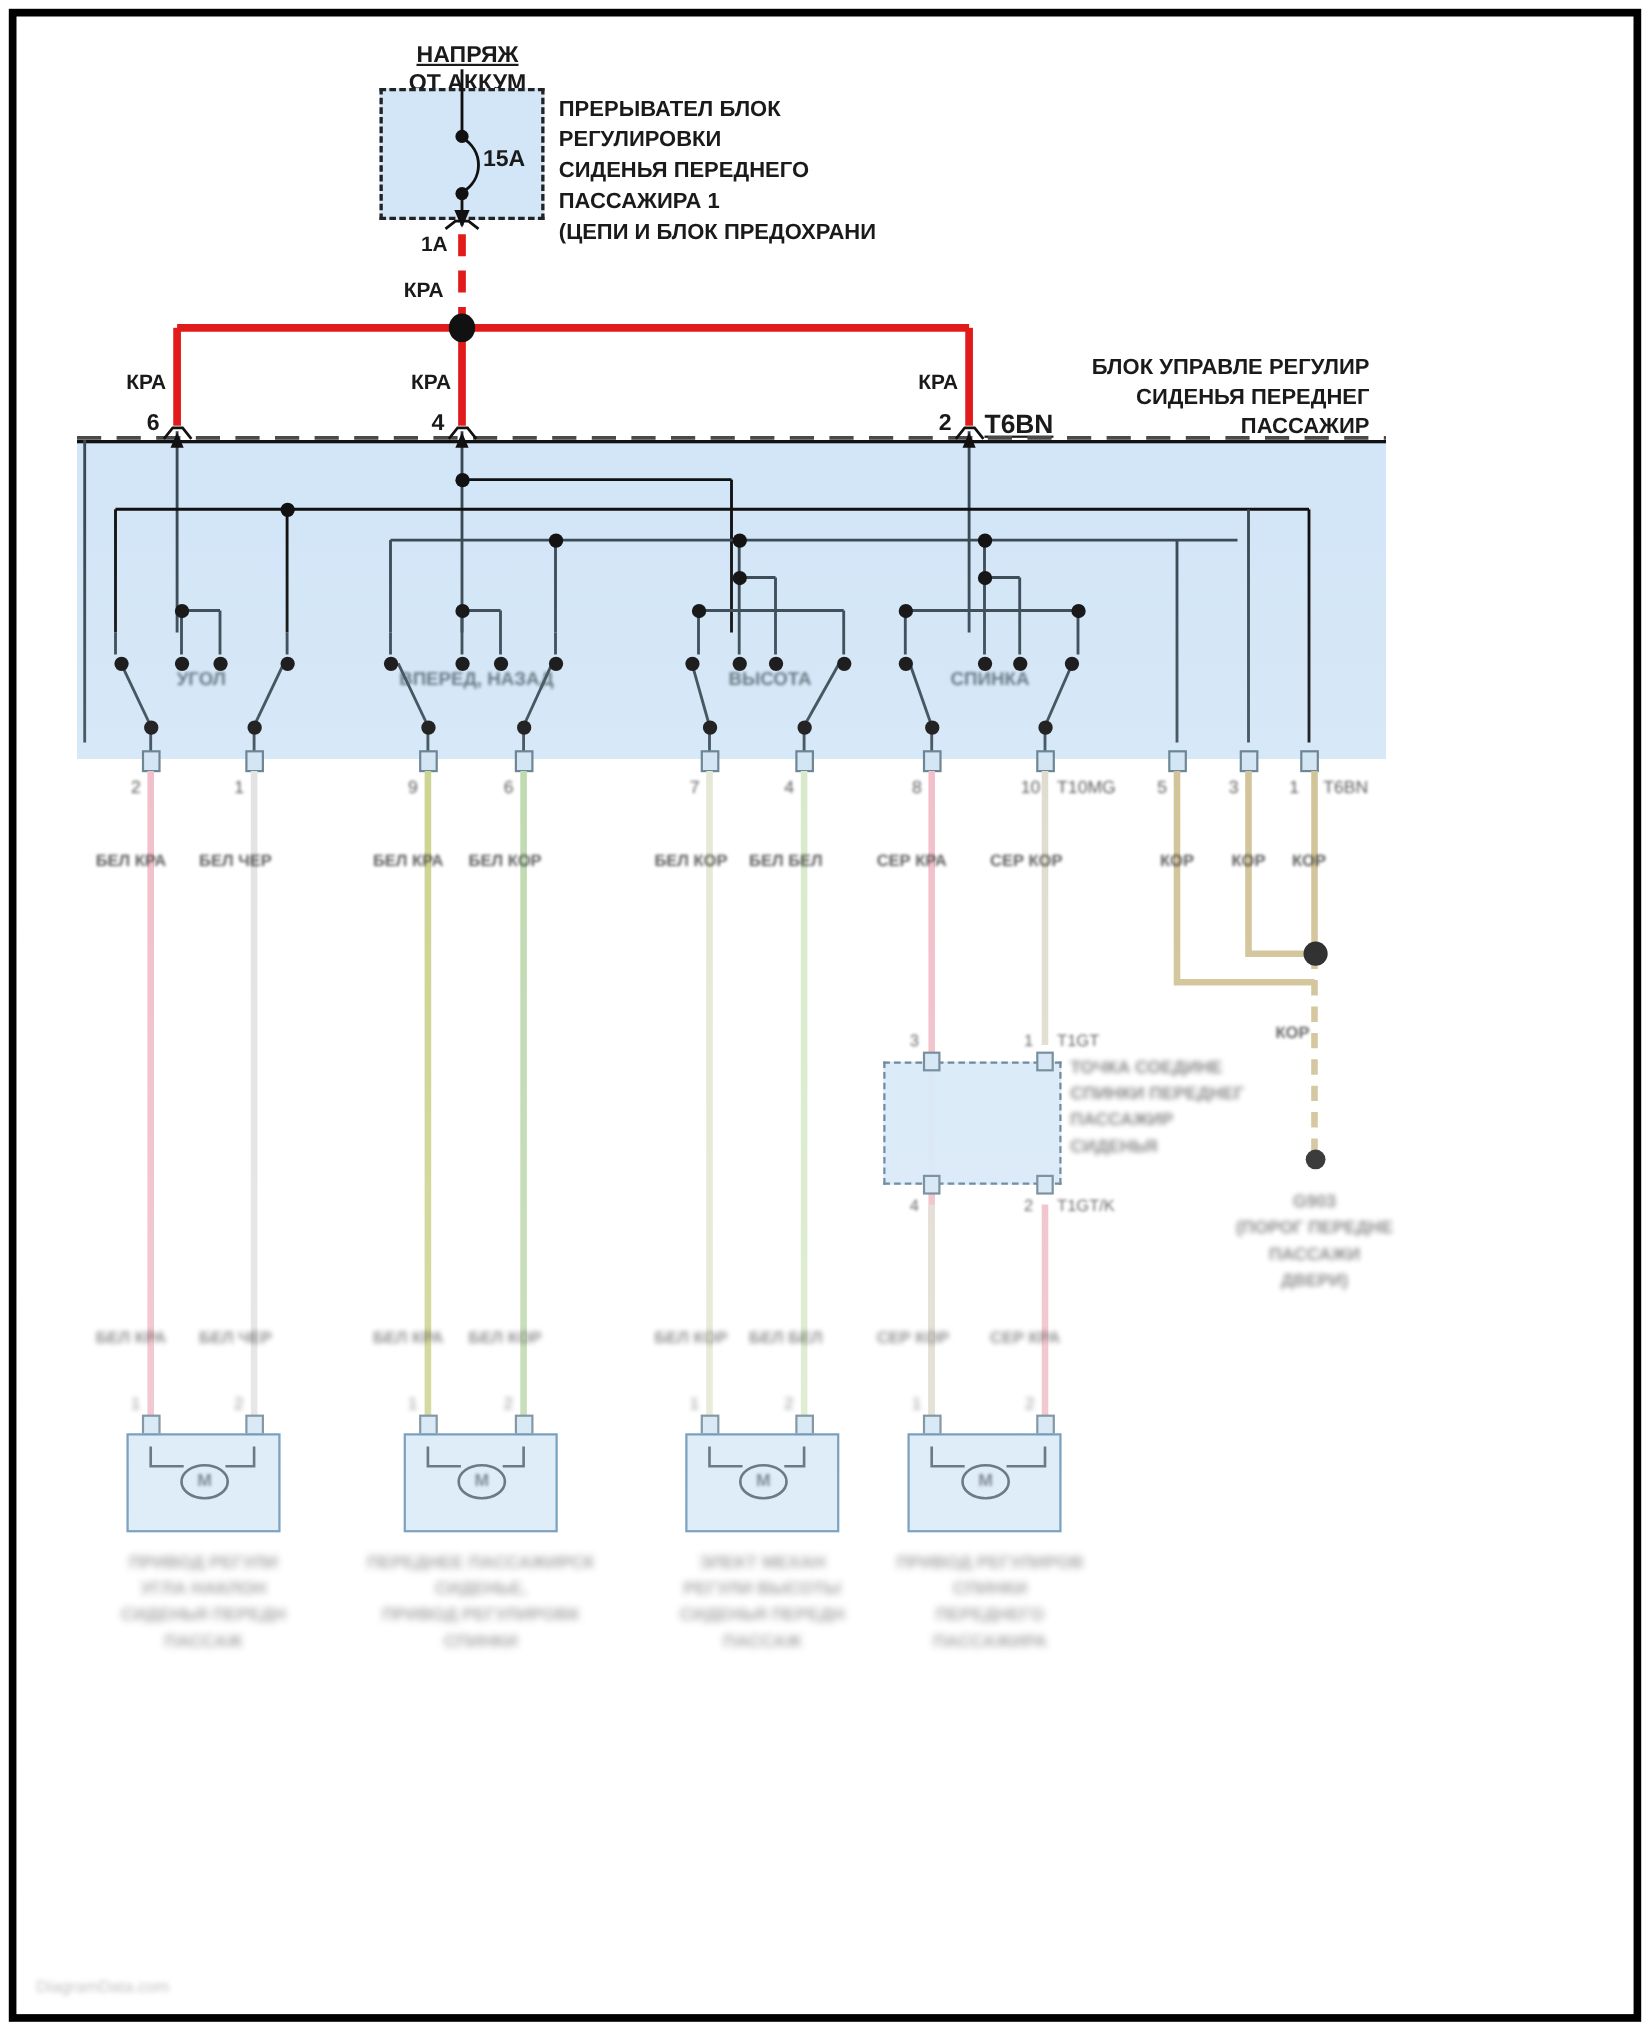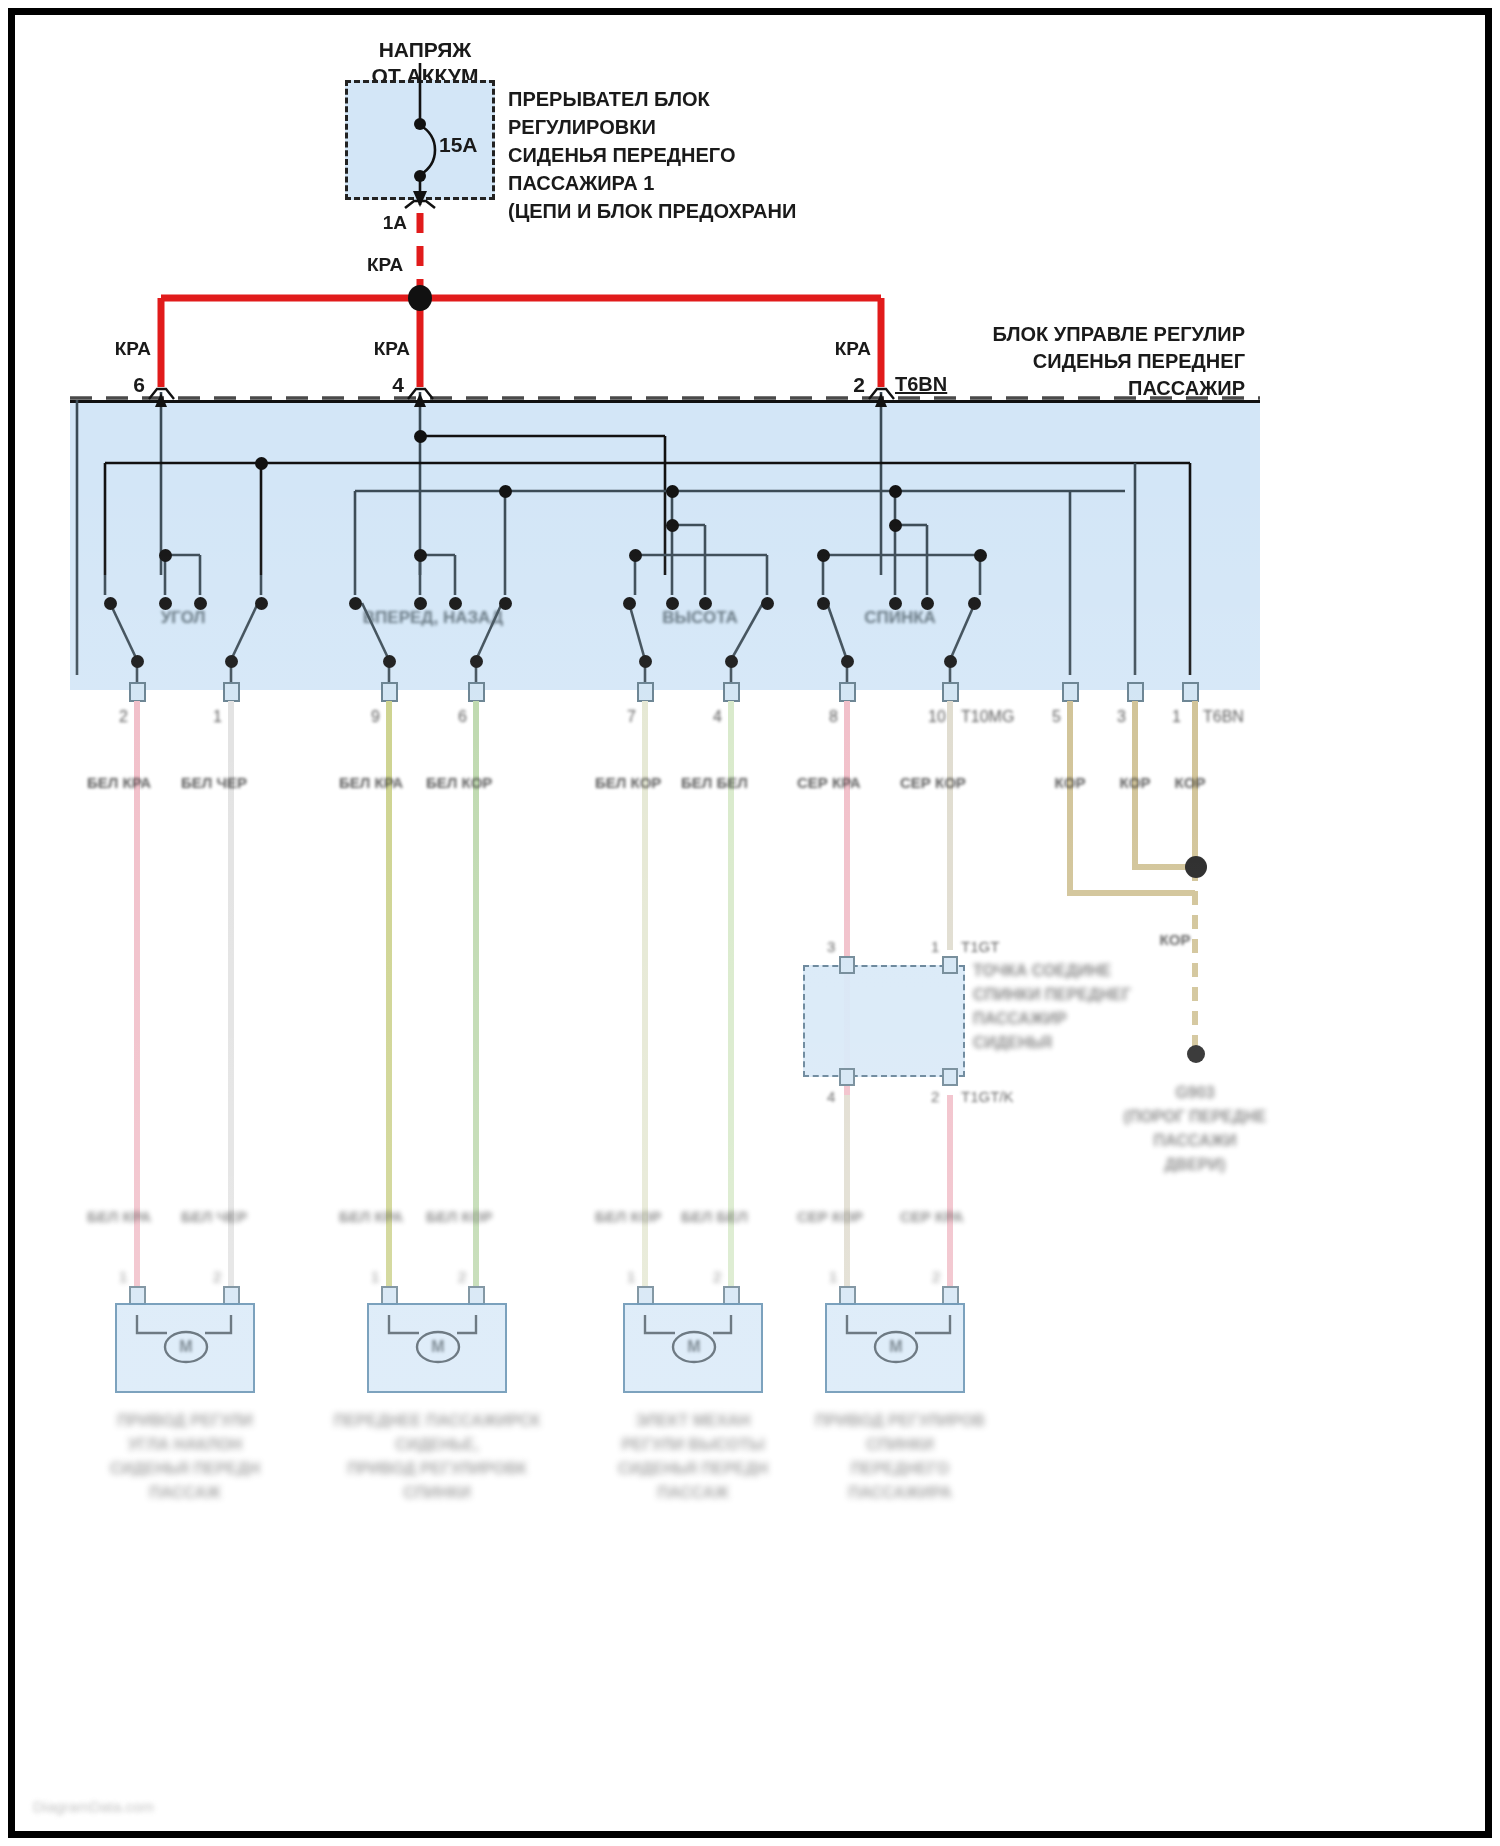--- a/index.html
+++ b/index.html
@@ -24,21 +24,21 @@
         pointer-events:none;}
 </style>
 </head>
 <body>
 
 <div id="page">
   <div class="frame"></div>
 
   <div class="canvas">
 
-    <div class="t ctr" style="left:320px;top:22px;width:180px;font-size:21px;font-weight:600;">НАПРЯЖ</div>
+    <div class="t ctr" style="left:320px;top:22px;width:180px;font-size:21px;font-weight:600;text-decoration:underline;">НАПРЯЖ</div>
     <div class="t ctr" style="left:320px;top:48px;width:180px;font-size:21px;font-weight:600;border-bottom:0;">ОТ АККУМ</div>
 
     <div class="box-dash" style="left:330px;top:65px;width:150px;height:120px;"></div>
 
     <svg width="1470" height="1816">
       <line x1="405" y1="48" x2="405" y2="108" stroke="#111" stroke-width="2.6"></line>
       <path d="M405 110 C 425 122, 425 148, 405 160" stroke="#111" stroke-width="2.6" fill="none"></path>
       <line x1="405" y1="162" x2="405" y2="190" stroke="#111" stroke-width="2.6"></line>
       <polygon points="398,176 412,176 405,192" fill="#111"></polygon>
       <path d="M390 193 L399 186 L411 186 L420 193" stroke="#111" stroke-width="2.6" fill="none"></path>
@@ -66,21 +66,21 @@
     <div class="dot" style="left:393px;top:270px;width:24px;height:26px;"></div>
 
     <div class="t" style="left:352px;top:238px;font-size:19px;font-weight:600;">КРА</div>
     <div class="t rgt" style="left:58px;top:322px;width:78px;font-size:19px;font-weight:600;">КРА</div>
     <div class="t rgt" style="left:317px;top:322px;width:78px;font-size:19px;font-weight:600;">КРА</div>
     <div class="t rgt" style="left:778px;top:322px;width:78px;font-size:19px;font-weight:600;">КРА</div>
 
     <div class="t rgt" style="left:96px;top:357px;width:34px;font-size:21px;font-weight:600;">6</div>
     <div class="t rgt" style="left:355px;top:357px;width:34px;font-size:21px;font-weight:600;">4</div>
     <div class="t rgt" style="left:816px;top:357px;width:34px;font-size:21px;font-weight:600;">2</div>
-    <div class="t" style="left:880px;top:357px;font-size:20px;font-weight:600;text-decoration:underline;">T6BN</div>
+    <div class="t" style="left:880px;top:357px;font-size:24px;font-weight:600;text-decoration:underline;">T6BN</div>
 
     <svg width="1470" height="1816">
       <line x1="55" y1="383" x2="1245" y2="383" stroke="#4a4a4a" stroke-width="3.4" stroke-dasharray="22 14"></line>
       <path d="M134 384 L142 374 L151 374 L159 384" stroke="#111" stroke-width="2.4" fill="none"></path>
       <path d="M393 384 L401 374 L410 374 L418 384" stroke="#111" stroke-width="2.4" fill="none"></path>
       <path d="M854 384 L862 374 L871 374 L879 384" stroke="#111" stroke-width="2.4" fill="none"></path>
     </svg>
 
     <div class="module" style="left:55px;top:385px;width:1190px;height:290px;"></div>
 

